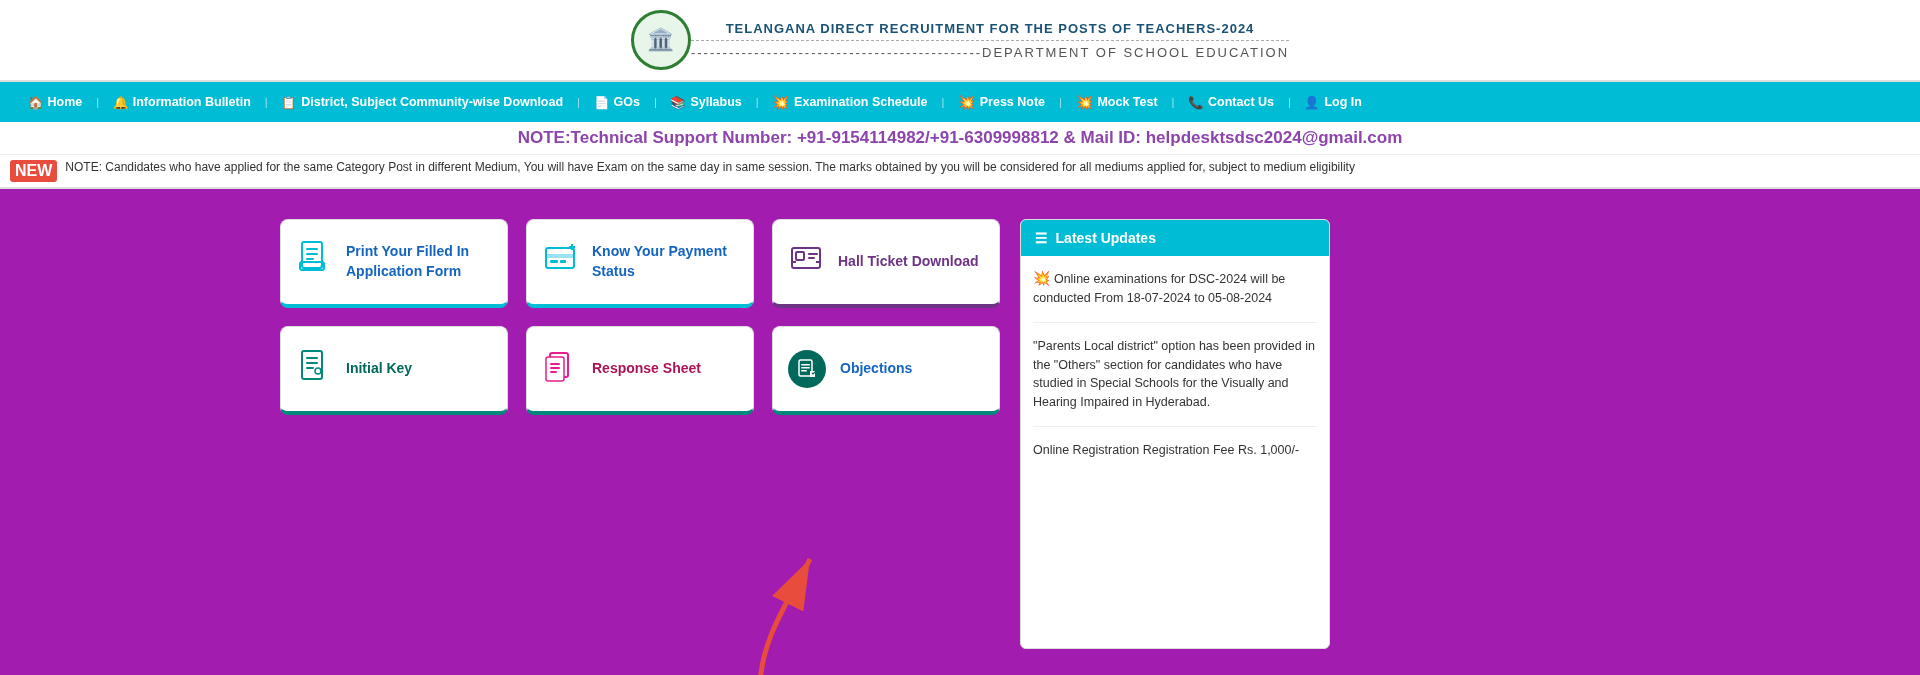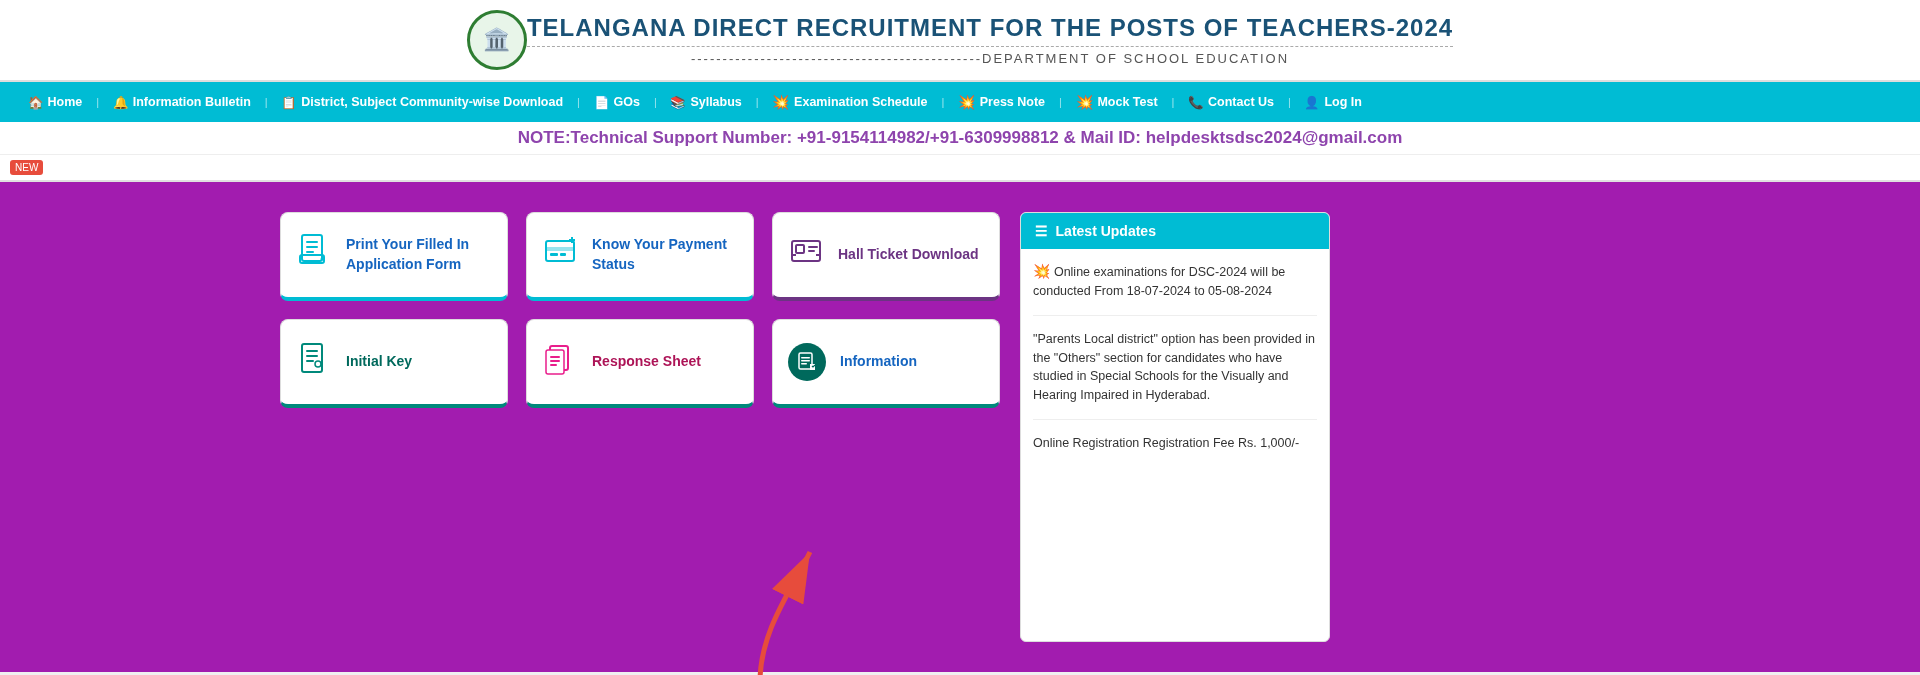--- a/index.html
+++ b/index.html
@@ -1,36 +1,36 @@
 <!DOCTYPE html>
 <html><head>
   <meta charset="utf-8">
   <style>
     * { margin: 0; padding: 0; box-sizing: border-box; }
     body { font-family: Arial, sans-serif; background: #f0f0f0; width: 1920px; min-height: 675px; overflow-x: hidden; }
 
     
     .header { background: #fff; display: flex; align-items: center; justify-content: center; padding: 10px 20px; border-bottom: 2px solid #ddd; }
     .header-text { text-align: center; }
-    .header-title { font-size: 24px; font-weight: bold; color: #1a5276; letter-spacing: 1px; text-align: center; }
+    .header-title { font-size: 13px; font-weight: bold; color: #1a5276; letter-spacing: 1px; text-align: center; }
     .header-subtitle { font-size: 13px; color: #555; letter-spacing: 2px; border-top: 1px dashed #aaa; margin-top: 4px; padding-top: 4px; }
 
     
     .navbar { background: #00bcd4; display: flex; align-items: center; padding: 0 20px; height: 40px; gap: 6px; }
     .nav-item { color: #fff; font-size: 12.5px; font-weight: bold; cursor: pointer; white-space: nowrap; padding: 4px 8px; display: flex; align-items: center; gap: 4px; }
     .nav-sep { color: #fff; font-size: 11px; opacity: 0.6; }
     .fire-icon { color: #ff4500; font-size: 14px; }
 
     
     .notice-bar { background: #fff; text-align: center; padding: 6px 10px; font-size: 17px; color: #c0392b; font-weight: bold; border-bottom: 1px solid #eee; }
     .note-highlight { color: #8e44ad; font-weight: bold; }
 
     
     .marquee-bar { background: #fff; padding: 5px 10px; font-size: 12px; color: #555; border-bottom: 2px solid #e0e0e0; display: flex; align-items: flex-start; gap: 8px; }
-    .new-badge { background: #e74c3c; color: #fff; font-size: 10px; font-weight: normal; padding: 2px 5px; border-radius: 3px; white-space: nowrap; display: inline-block; }
+    .new-badge { background: #e74c3c; color: #fff; font-size: 16px; font-weight: bold; padding: 2px 5px; border-radius: 3px; white-space: nowrap; display: inline-block; }
     .marquee-text { color: #333; font-size: 12px; flex: 1; }
 
     
     .main-content { display: flex; padding: 30px 280px; gap: 20px; background: #a21caf; min-height: 490px; }
 
     
     .cards-grid { flex: 1; display: grid; grid-template-columns: repeat(3, 1fr); grid-template-rows: repeat(2, auto); gap: 18px; align-content: start; max-width: 720px; }
 
     .card { background: #fff; border-radius: 8px; border: 1px solid #ddd; padding: 20px 15px; display: flex; align-items: center; gap: 14px; cursor: pointer; border-bottom: 4px solid; transition: box-shadow 0.2s; min-height: 80px; }
     .card-cyan { border-bottom-color: #00bcd4; }
@@ -103,20 +103,21 @@
   <span class="nav-sep">|</span>
   <span class="nav-item">👤 <span>Log In</span></span>
 </nav>
 
 <div class="notice-bar">
   <span class="note-highlight">NOTE:Technical Support Number: +91-9154114982/+91-6309998812 &amp; Mail ID: helpdesktsdsc2024@gmail.com</span>
 </div>
 
 <div class="marquee-bar">
   <span class="new-badge">NEW</span>
+  <span class="marquee-text">NOTE: Candidates who have applied for the same Category Post in different Medium, You will have Exam on the same day in same session. The marks obtained by you will be considered for all mediums applied for, subject to medium eligibility</span>
 </div>
 
 <div class="main-wrapper" style="position:relative;">
   <div class="main-content">
 
     <div class="cards-grid">
 
       <div class="card card-cyan">
         <div class="card-icon card-icon-cyan">
           <svg width="36" height="36" viewBox="0 0 36 36" fill="none">
@@ -189,21 +190,21 @@
             <svg width="22" height="22" viewBox="0 0 22 22" fill="none">
               <rect x="3" y="2" width="13" height="16" rx="1.5" stroke="white" stroke-width="1.5" fill="none"></rect>
               <rect x="5" y="6" width="9" height="1.5" rx="0.75" fill="white"></rect>
               <rect x="5" y="9" width="9" height="1.5" rx="0.75" fill="white"></rect>
               <rect x="5" y="12" width="6" height="1.5" rx="0.75" fill="white"></rect>
               <path d="M14 13 L19 13 L19 19 L14 19 Z" fill="white"></path>
               <path d="M16 15 L17 16 L19 14" stroke="#00695c" stroke-width="1.2"></path>
             </svg>
           </div>
         </div>
-        <div class="card-label" style="color:#1565c0;">Information</div>
+        <div class="card-label" style="color:#1565c0;">Objections</div>
       </div>
 
     </div>
 
     <div class="updates-panel">
       <div class="updates-header">
         <span>☰</span>
         <span>Latest Updates</span>
       </div>
       <div class="updates-body">

